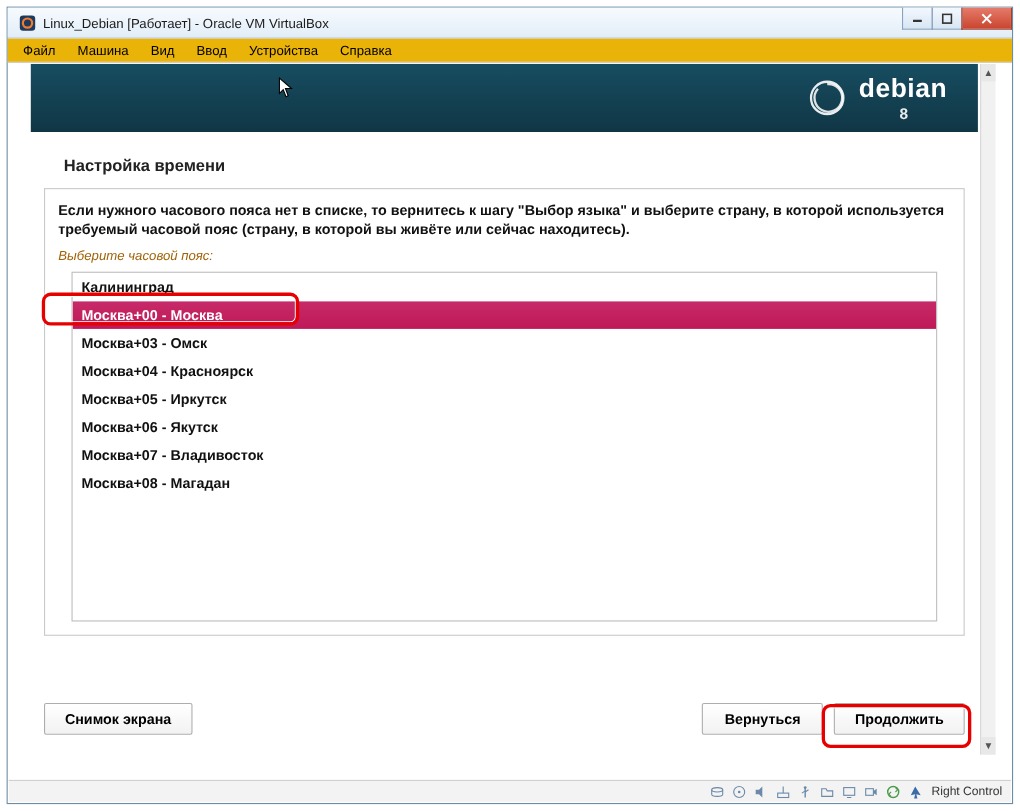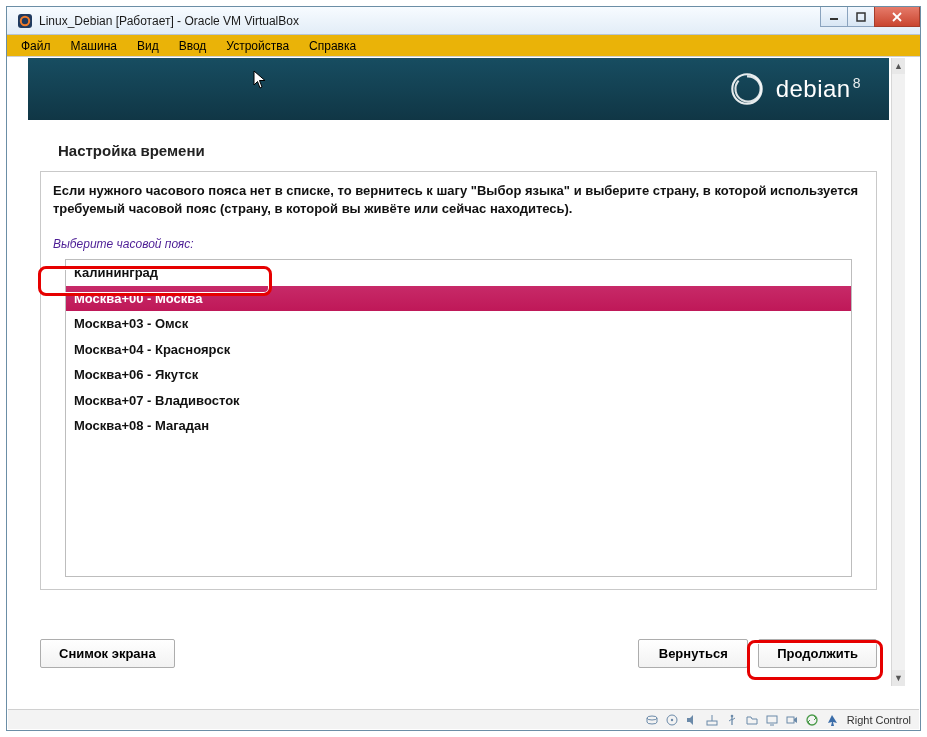--- a/index.html
+++ b/index.html
@@ -21,28 +21,28 @@
   .menubar span { padding: 2px 8px; color: #000; }
 
   
   .vm-viewport { position: absolute; top: 51px; left: 1px; right: 1px; bottom: 22px; background: #fff; overflow: hidden; }
 
   
   .installer { position: absolute; left: 20px; right: 30px; top: 0; bottom: 22px; background: #fff; }
 
   .debian-banner { height: 62px; background: #123a4a; background: linear-gradient(180deg,#174d61 0,#103645 100%); position: relative; display: flex; align-items: center; justify-content: flex-end; padding-right: 28px; color: #fff; }
   .debian-logo-swirl { width: 42px; height: 42px; margin-right: 8px; }
-  .debian-text { font-size: 24px; letter-spacing: .5px; font-weight: 400; display: flex; align-items: flex-start; }
+  .debian-text { font-size: 24px; letter-spacing: .5px; font-weight: 700; display: flex; align-items: center; flex-direction: column; }
   .debian-text .ver { font-size: 14px; margin-left: 2px; opacity: .9; }
 
   .section-title { font-size: 15px; font-weight: bold; color: #222; padding: 22px 30px 12px 30px; }
 
   .instruction-box { margin: 0 12px; border: 1px solid #c9c9c9; background: #fff; padding: 10px 12px 12px 12px; position: relative; }
   .instruction-text { font-size: 13px; font-weight: bold; color: #111; line-height: 1.35; }
-  .subprompt { font-size: 12px; font-style: italic; color: #4c1d95; margin-top: 20px; }
+  .subprompt { font-size: 12px; font-style: italic; color: #a16207; margin-top: 8px; }
 
   .tz-listbox { margin: 8px 12px 0 12px; border: 1px solid #bdbdbd; background: #fff; height: 318px; overflow: hidden; }
   .tz-item { font-size: 13px; font-weight: bold; color: #111; padding: 3px 8px; line-height: 1.5; }
   .tz-item.selected { background: #c2185b; background: linear-gradient(#c72a68,#bf1858); color: #fff; }
 
   
   .highlight-ring { position: absolute; border: 3px solid #e60000; border-radius: 8px; pointer-events: none; box-shadow: 0 0 0 1px #fff inset; }
 
   
   .button-row { position: absolute; left: 12px; right: 12px; bottom: 18px; display: flex; align-items: center; }
@@ -130,20 +130,21 @@
 
       <div class="instruction-box">
         <div class="instruction-text">Если нужного часового пояса нет в списке, то вернитесь к шагу "Выбор языка" и выберите страну, в которой используется требуемый часовой пояс (страну, в которой вы живёте или сейчас находитесь).</div>
         <div class="subprompt">Выберите часовой пояс:</div>
 
         <div class="tz-listbox" id="tzlist">
             <div class="tz-item">Калининград</div>
             <div class="tz-item selected">Москва+00 - Москва</div>
             <div class="tz-item">Москва+03 - Омск</div>
             <div class="tz-item">Москва+04 - Красноярск</div>
+            <div class="tz-item">Москва+05 - Иркутск</div>
             <div class="tz-item">Москва+06 - Якутск</div>
             <div class="tz-item">Москва+07 - Владивосток</div>
             <div class="tz-item">Москва+08 - Магадан</div>
           </div>
       </div>
 
       <div class="button-row">
         <div class="btn">Снимок экрана</div>
         <div class="spacer"></div>
         <div class="btn">Вернуться</div>

